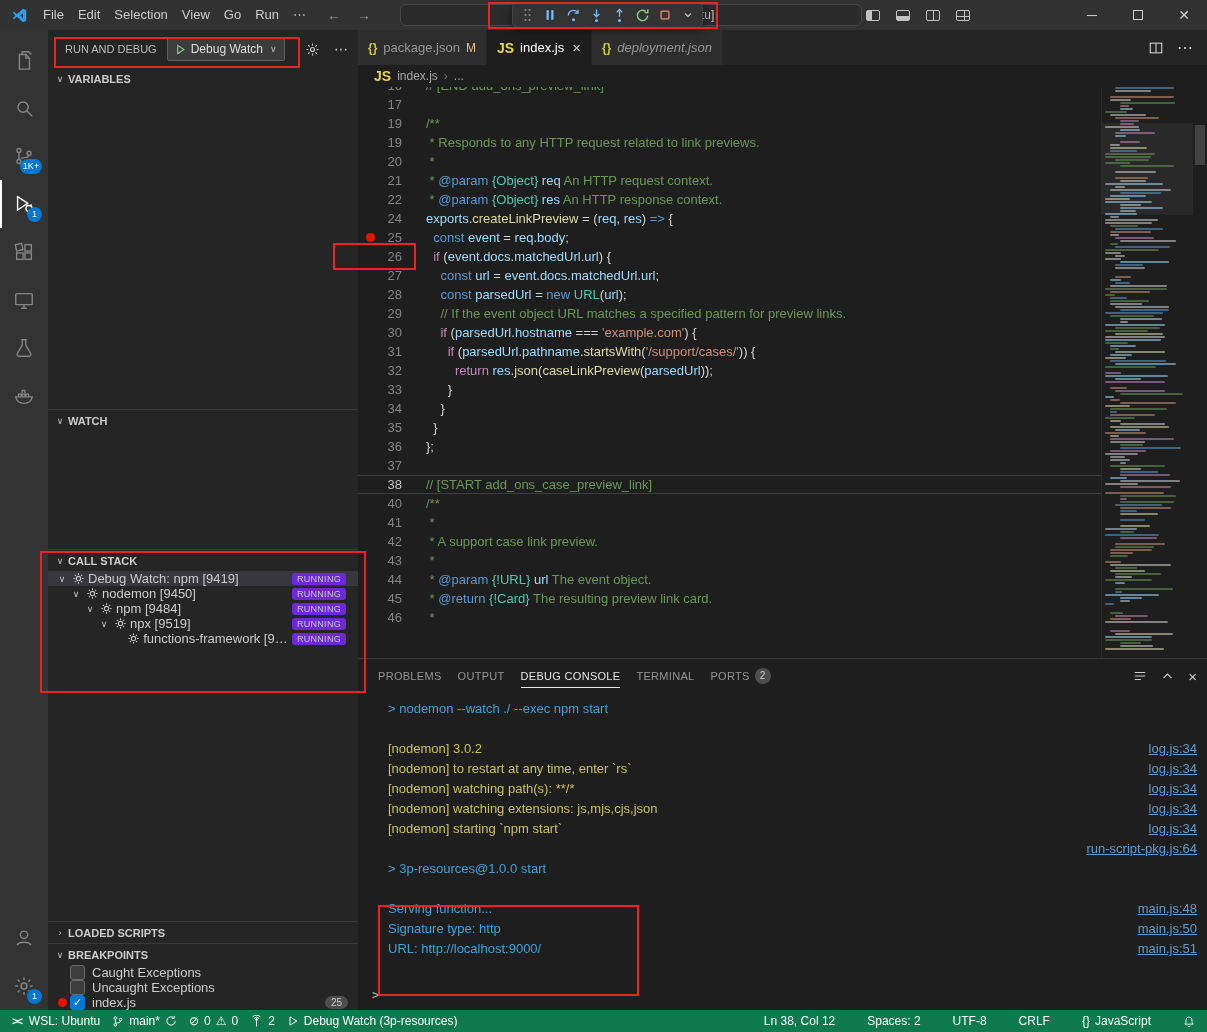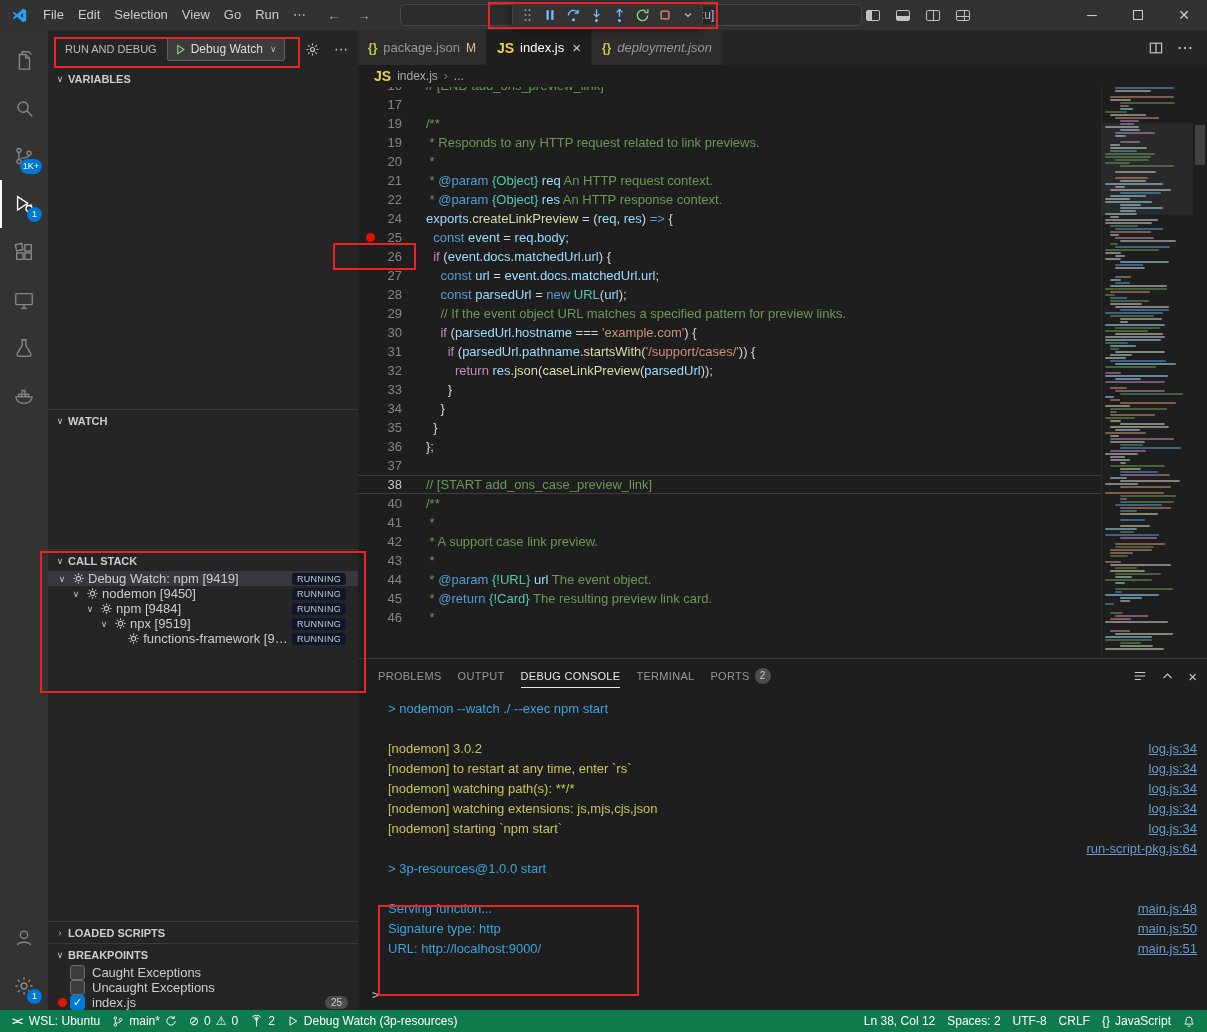--- a/index.html
+++ b/index.html
@@ -43,21 +43,21 @@
   .section-header{flex:0 0 22px;display:flex;align-items:center;font-size:11px;font-weight:bold;color:#cccccc;padding:0 4px;}
   .section-header.bt{border-top:1px solid #393939;}
   .tw{width:16px;text-align:center;font-size:9px;font-weight:normal;color:#c5c5c5;}
   .sec-body{flex:0 0 auto;}
   .var-body{flex:0 0 319px;}
   .watch-body{flex:0 0 118px;}
   .cs-tail{flex:1 1 auto;}
   .cs-row{flex:0 0 22px;display:flex;align-items:center;color:#cccccc;white-space:nowrap;overflow:hidden;}
   .cs-row.selected{background:#37373d;}
   .cs-label{margin-left:2px;overflow:hidden;text-overflow:ellipsis;}
-  .cs-badge{margin-left:auto;margin-right:12px;flex:0 0 auto;font-size:9px;background:#0f172a;color:#c8c8c8;padding:1px 5px;border-radius:3px;letter-spacing:.3px;}
+  .cs-badge{margin-left:auto;margin-right:12px;flex:0 0 auto;font-size:9px;background:#6d28d9;color:#c8c8c8;padding:1px 5px;border-radius:3px;letter-spacing:.3px;}
   .gear-wrap{width:16px;display:flex;justify-content:center;flex:0 0 16px;}
   .bp-row{flex:0 0 22px;display:flex;align-items:center;gap:7px;padding-left:22px;position:relative;}
   .bp-dot{position:absolute;left:10px;width:9px;height:9px;border-radius:50%;background:#e51400;}
   .checkbox{width:15px;height:15px;border:1px solid #6b6b6b;background:#3c3c3c;border-radius:3px;font-size:11px;line-height:13px;text-align:center;color:#fff;flex:0 0 15px;}
   .checkbox.checked{background:#0078d4;border-color:#0078d4;}
   .bp-count{margin-left:auto;margin-right:10px;background:#4d4d4d;border-radius:9px;padding:1px 6px;font-size:10px;color:#cccccc;}
   
   .editor-col{flex:1;display:flex;flex-direction:column;min-width:0;background:#1e1e1e;}
   .tabbar{flex:0 0 35px;background:#252526;display:flex;align-items:stretch;}
   .tabs{display:flex;}
@@ -103,21 +103,21 @@
   .console-row{height:20px;line-height:20px;display:flex;white-space:pre;}
   .cr-text{flex:1;overflow:hidden;color:#cccccc;}
   .cr-text.blue{color:#3ba3dd;}
   .cr-text.yellow{color:#cbc25c;}
   .cr-link{color:#639cce;text-decoration:underline;flex:0 0 auto;}
   .console-prompt{position:absolute;left:14px;bottom:8px;font-family:"DejaVu Sans Mono",monospace;font-size:13px;color:#b9b9b9;}
   
   .statusbar{flex:0 0 22px;display:flex;align-items:center;font-size:12px;color:#ffffff;padding:0 6px;}
   .sb-item{display:flex;align-items:center;gap:5px;padding:0 6px;height:22px;white-space:nowrap;}
   .sb-remote-icon{font-weight:bold;letter-spacing:-2px;margin-right:3px;font-size:11px;}
-  .sb-right{margin-left:auto;display:flex;}
+  .sb-right{margin-left:auto;display:flex;gap:20px;}
   
   .anno{position:absolute;border:2px solid #ed2224;z-index:50;pointer-events:none;}
   #anno-toolbar{left:488px;top:2px;width:230px;height:27px;}
   #anno-header{left:54px;top:37px;width:246px;height:31px;}
   #anno-bp{left:333px;top:243px;width:83px;height:27px;}
   #anno-callstack{left:40px;top:551px;width:326px;height:142px;}
   #anno-console{left:378px;top:905px;width:261px;height:91px;}
 </style>
 </head>
 <body>

